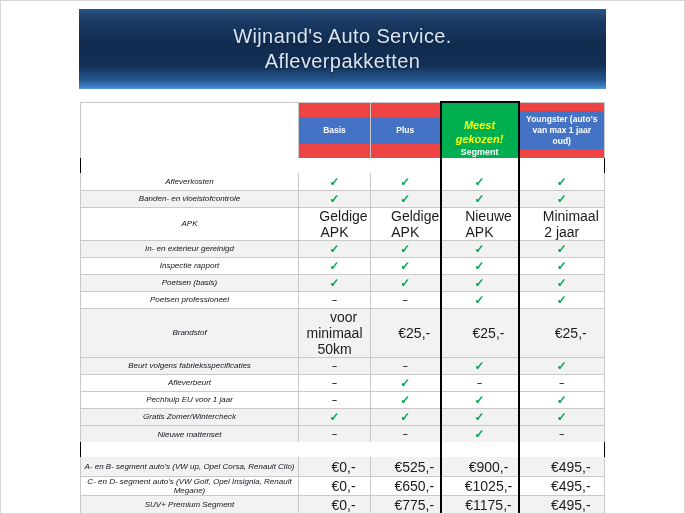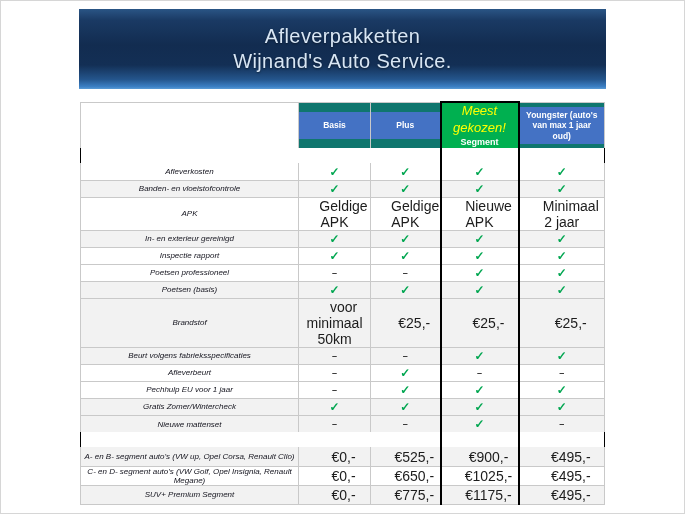--- a/index.html
+++ b/index.html
@@ -48,44 +48,45 @@
 
   th, td {
     border: 1px solid #c9c9c9;
     font-size: 8px;
     text-align: center;
     vertical-align: middle;
     padding: 0 2px;
     color: #1c1c1c;
     background: #fff;
   }
-  thead th { height: 46px; background: #0f766e; padding: 0; }
+  thead th { height: 46px; background: #ef4444; padding: 0; }
   th.corner { background: #fff; }
 
   .headbox {
     background: var(--header_blue, #4472c4);
     color: #ffffff;
     font-weight: bold;
     font-size: 8.5px;
     display: flex; align-items: center; justify-content: center;
     min-height: 27px;
     margin: 0; padding: 3px 3px;
     line-height: 1.25;
   }
   th.prem-head {
     background: var(--premium_green, #00b050);
     border: 2px solid #000;
     vertical-align: middle;
   }
   .badge {
     color: var(--badge_yellow, #ffff00);
     font-style: italic;
-    font-weight: normal;
-    font-size: 13px;
+    font-weight: bold;
+    font-size: 11px;
     line-height: 1.3;
+    margin-top: 15px;
   }
   .collabel-prem {
     color: #fff; font-weight: bold; font-size: 9px; line-height: 1.3;
   }
 
   tr.datarow td { height: 17px; }
   tr.datarow.alt td { background: var(--alt_row, #f2f2f2); }
   tr.tall td { height: 19px; }
 
   td.prem { border-left: 2px solid #000; border-right: 2px solid #000; }
@@ -108,22 +109,22 @@
   }
   .dash { color: #2b2b2b; font-size: 9px; font-weight: bold; }
   .txt { font-size: 14px; color: #1c1c1c; margin-left: 18px; }
 </style>
 </head>
 <body>
 
 <div class="frame">
 
   <div class="banner">
+    <div class="line">Wijnand's Auto Service.</div>
     <div class="line">Afleverpakketten</div>
-    <div class="line">Wijnand's Auto Service.</div>
   </div>
 
   <table>
     <colgroup>
       <col class="c-label">
         <col class="c-basis">
         <col class="c-plus">
         <col class="c-prem">
         <col class="c-young">
     </colgroup>
@@ -181,31 +182,31 @@
           <td class="cell prem"><span class="check">✓</span></td>
           <td class="cell"><span class="check">✓</span></td>
         </tr>
         <tr class="datarow">
           <td class="rowlabel">Inspectie rapport</td>
           <td class="cell"><span class="check">✓</span></td>
           <td class="cell"><span class="check">✓</span></td>
           <td class="cell prem"><span class="check">✓</span></td>
           <td class="cell"><span class="check">✓</span></td>
         </tr>
+        <tr class="datarow alt">
+          <td class="rowlabel">Poetsen (basis)</td>
+          <td class="cell"><span class="check">✓</span></td>
+          <td class="cell"><span class="check">✓</span></td>
+          <td class="cell prem"><span class="check">✓</span></td>
+          <td class="cell"><span class="check">✓</span></td>
+        </tr>
         <tr class="datarow">
           <td class="rowlabel">Poetsen professioneel</td>
           <td class="cell"><span class="dash">–</span></td>
           <td class="cell"><span class="dash">–</span></td>
-          <td class="cell prem"><span class="check">✓</span></td>
-          <td class="cell"><span class="check">✓</span></td>
-        </tr>
-        <tr class="datarow alt">
-          <td class="rowlabel">Poetsen (basis)</td>
-          <td class="cell"><span class="check">✓</span></td>
-          <td class="cell"><span class="check">✓</span></td>
           <td class="cell prem"><span class="check">✓</span></td>
           <td class="cell"><span class="check">✓</span></td>
         </tr>
         <tr class="datarow alt">
           <td class="rowlabel">Brandstof</td>
           <td class="cell"><span class="txt">voor minimaal 50km</span></td>
           <td class="cell"><span class="txt">€25,-</span></td>
           <td class="cell prem"><span class="txt">€25,-</span></td>
           <td class="cell"><span class="txt">€25,-</span></td>
         </tr>

